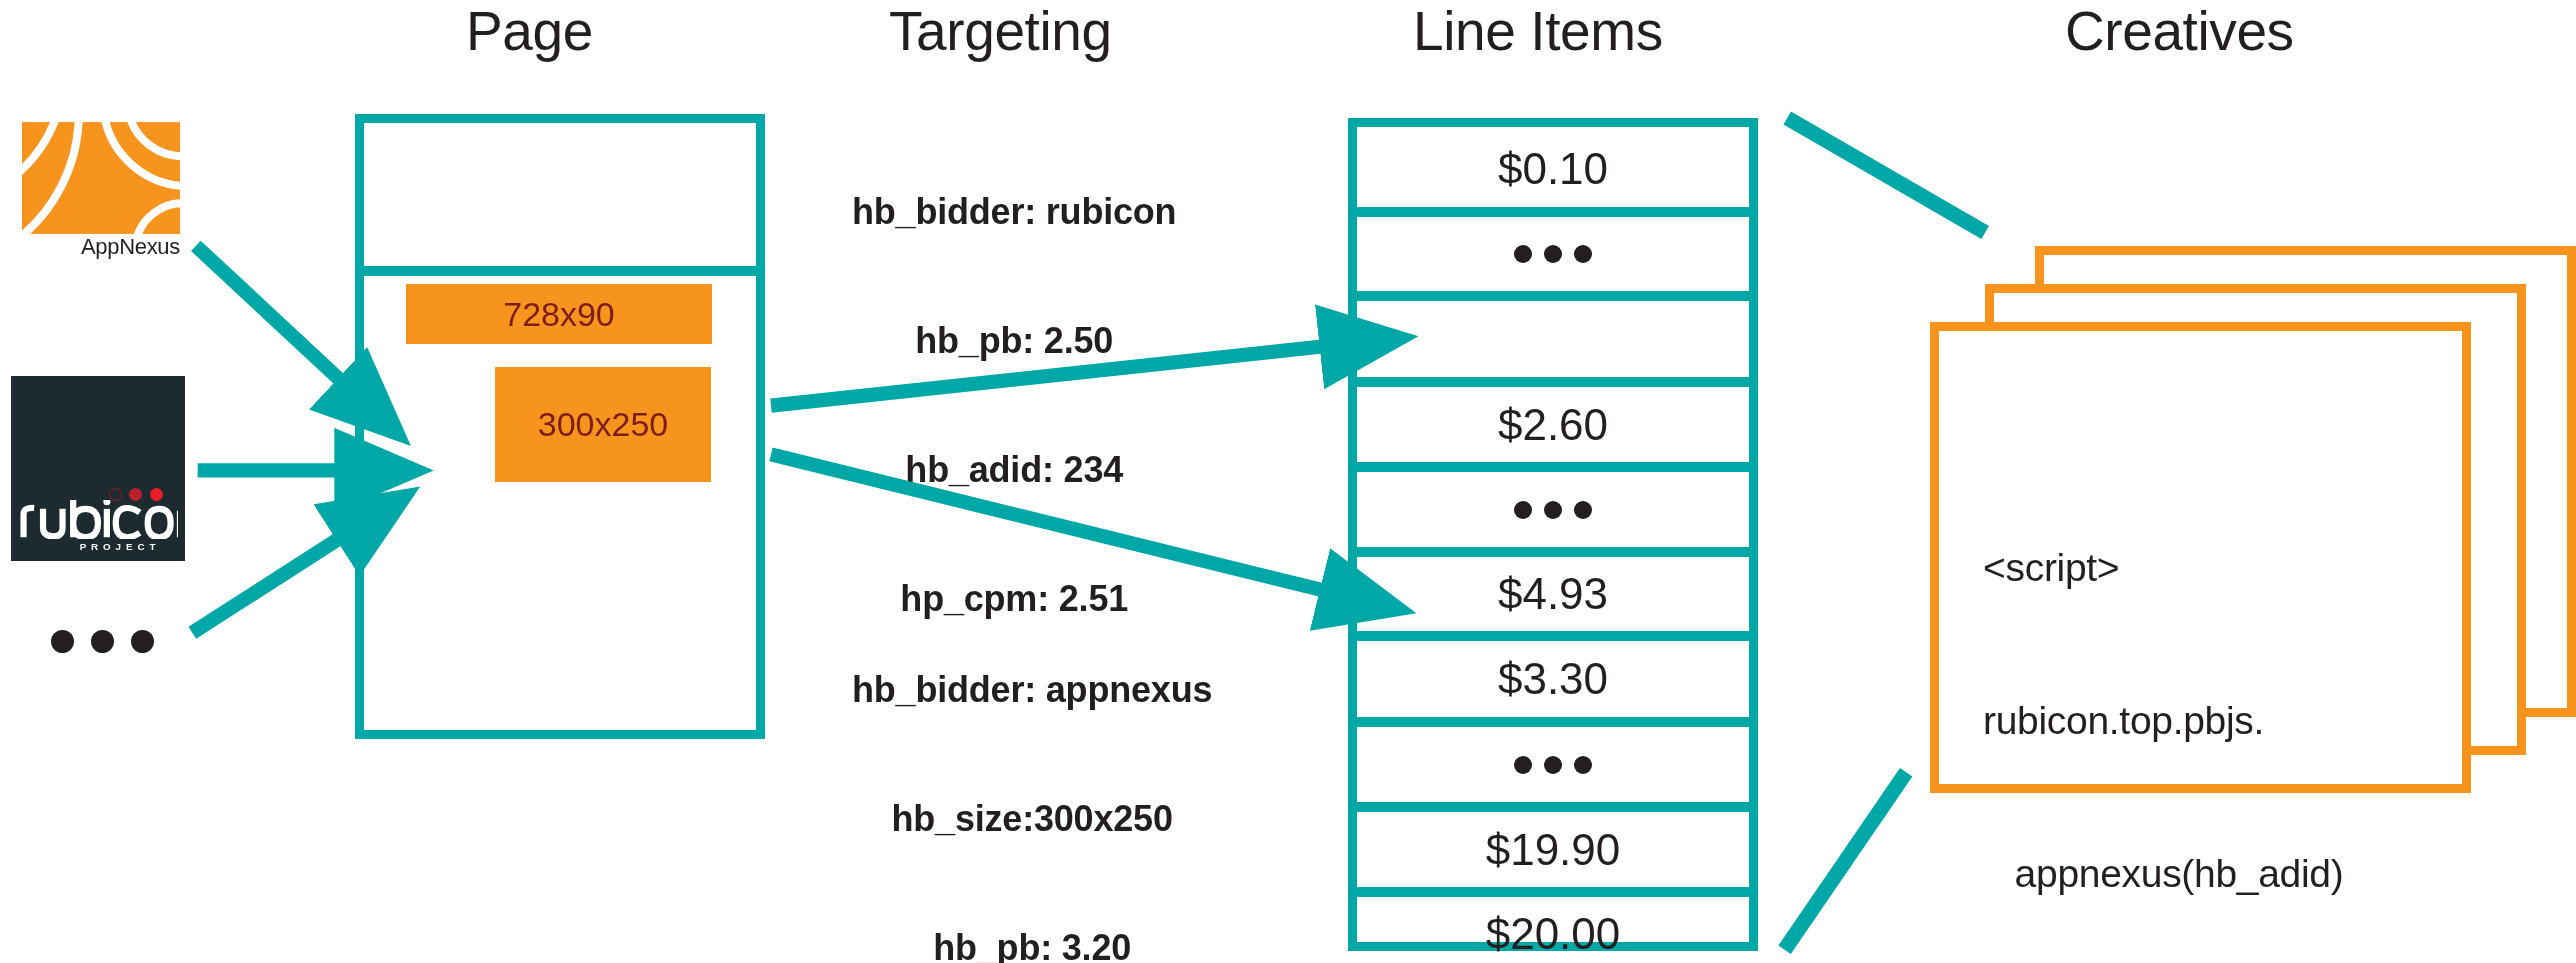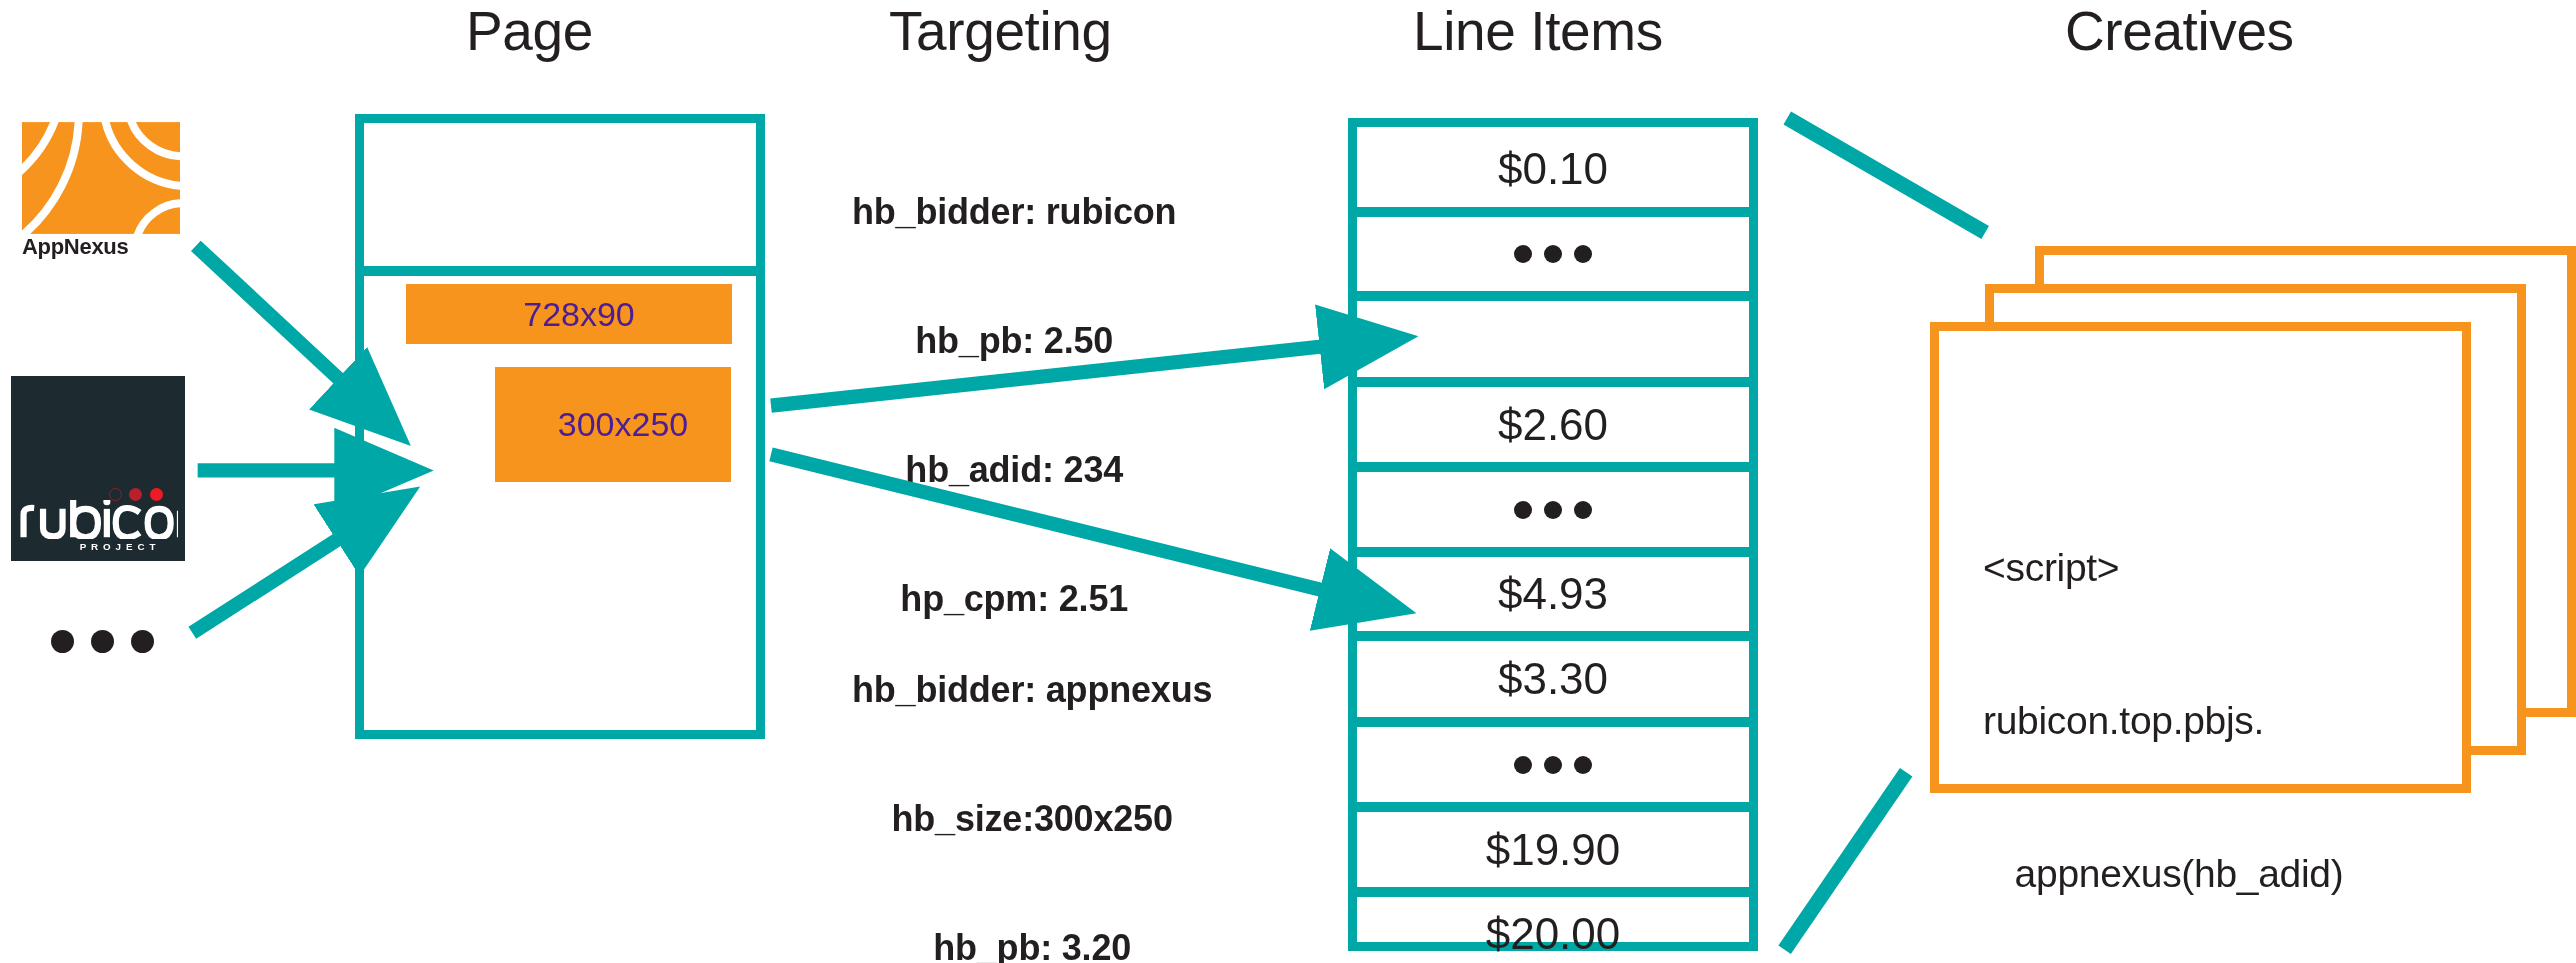--- a/index.html
+++ b/index.html
@@ -17,40 +17,40 @@
   }
   #head-bidders  {left:5.3px;   top:3.6px;}
   #head-page     {left:466px; top:3.6px;}
   #head-target   {left:889px;top:3.6px;}
   #head-lineitems{left:1413px;top:3.6px;}
   #head-creatives{left:2065px;top:3.6px;}
 
   
   .bidder-appnexus{position:absolute;left:22px;top:122px;width:158px;height:142px;}
   .an-logo{position:absolute;left:0;top:0;width:158px;height:112px;}
-  .an-label{position:absolute;left:0;top:112px;width:158px;text-align:left;
-            font-size:22px;font-weight:700;color:#231f20;letter-spacing:-0.3px;}
+  .an-label{position:absolute;left:0;top:112px;width:158px;text-align:right;
+            font-size:22px;font-weight:400;color:#231f20;letter-spacing:-0.3px;}
 
   .bidder-rubicon{position:absolute;left:10.7px;top:376px;width:174px;height:185px;
                   background:#1d2a30;text-align:center;}
   .rub-dots{position:absolute;right:21px;top:112px;width:55px;height:14px;}
   .rub-dot{position:absolute;width:13.3px;height:13.3px;border-radius:50%;top:0;}
   .rub-word{position:absolute;left:7px;top:124px;width:160px;height:39px;}
   .rub-sub{position:absolute;left:69px;top:165px;font-size:9.8px;color:#fff;
            letter-spacing:4.9px;font-weight:700;}
 
   .bidder-ellipsis{position:absolute;left:51px;top:630px;width:103px;height:25px;}
   .ell-dot{position:absolute;width:23px;height:23px;border-radius:50%;background:#231f20;top:0;}
 
   
   .page-box{position:absolute;left:355px;top:114px;width:410px;height:625px;
             border:9.8px solid #00a7a7;box-sizing:border-box;background:#fff;}
   .page-divider{position:absolute;left:355px;top:266px;width:410px;height:9.8px;background:#00a7a7;}
-  .slot{position:absolute;background:#f7941e;color:#4c1d95;display:flex;
-        align-items:center;justify-content:center;font-size:34px;font-weight:400;padding-left:20px;}
+  .slot{position:absolute;background:#f7941e;color:#7f1d1d;display:flex;
+        align-items:center;justify-content:center;font-size:34px;font-weight:400;}
   #slot-728{left:406px;top:284px;width:306px;height:60px;}
   #slot-300{left:495px;top:367px;width:216px;height:115px;}
 
   
   .target-block{position:absolute;font-size:36px;font-weight:700;line-height:43px;
                 color:#231f20;white-space:pre;letter-spacing:-0.2px;text-align:center;}
   #target-top{left:852px;top:104px;}
   #target-bottom{left:852px;top:582px;}
   .target-block div{height:43px;}
 

